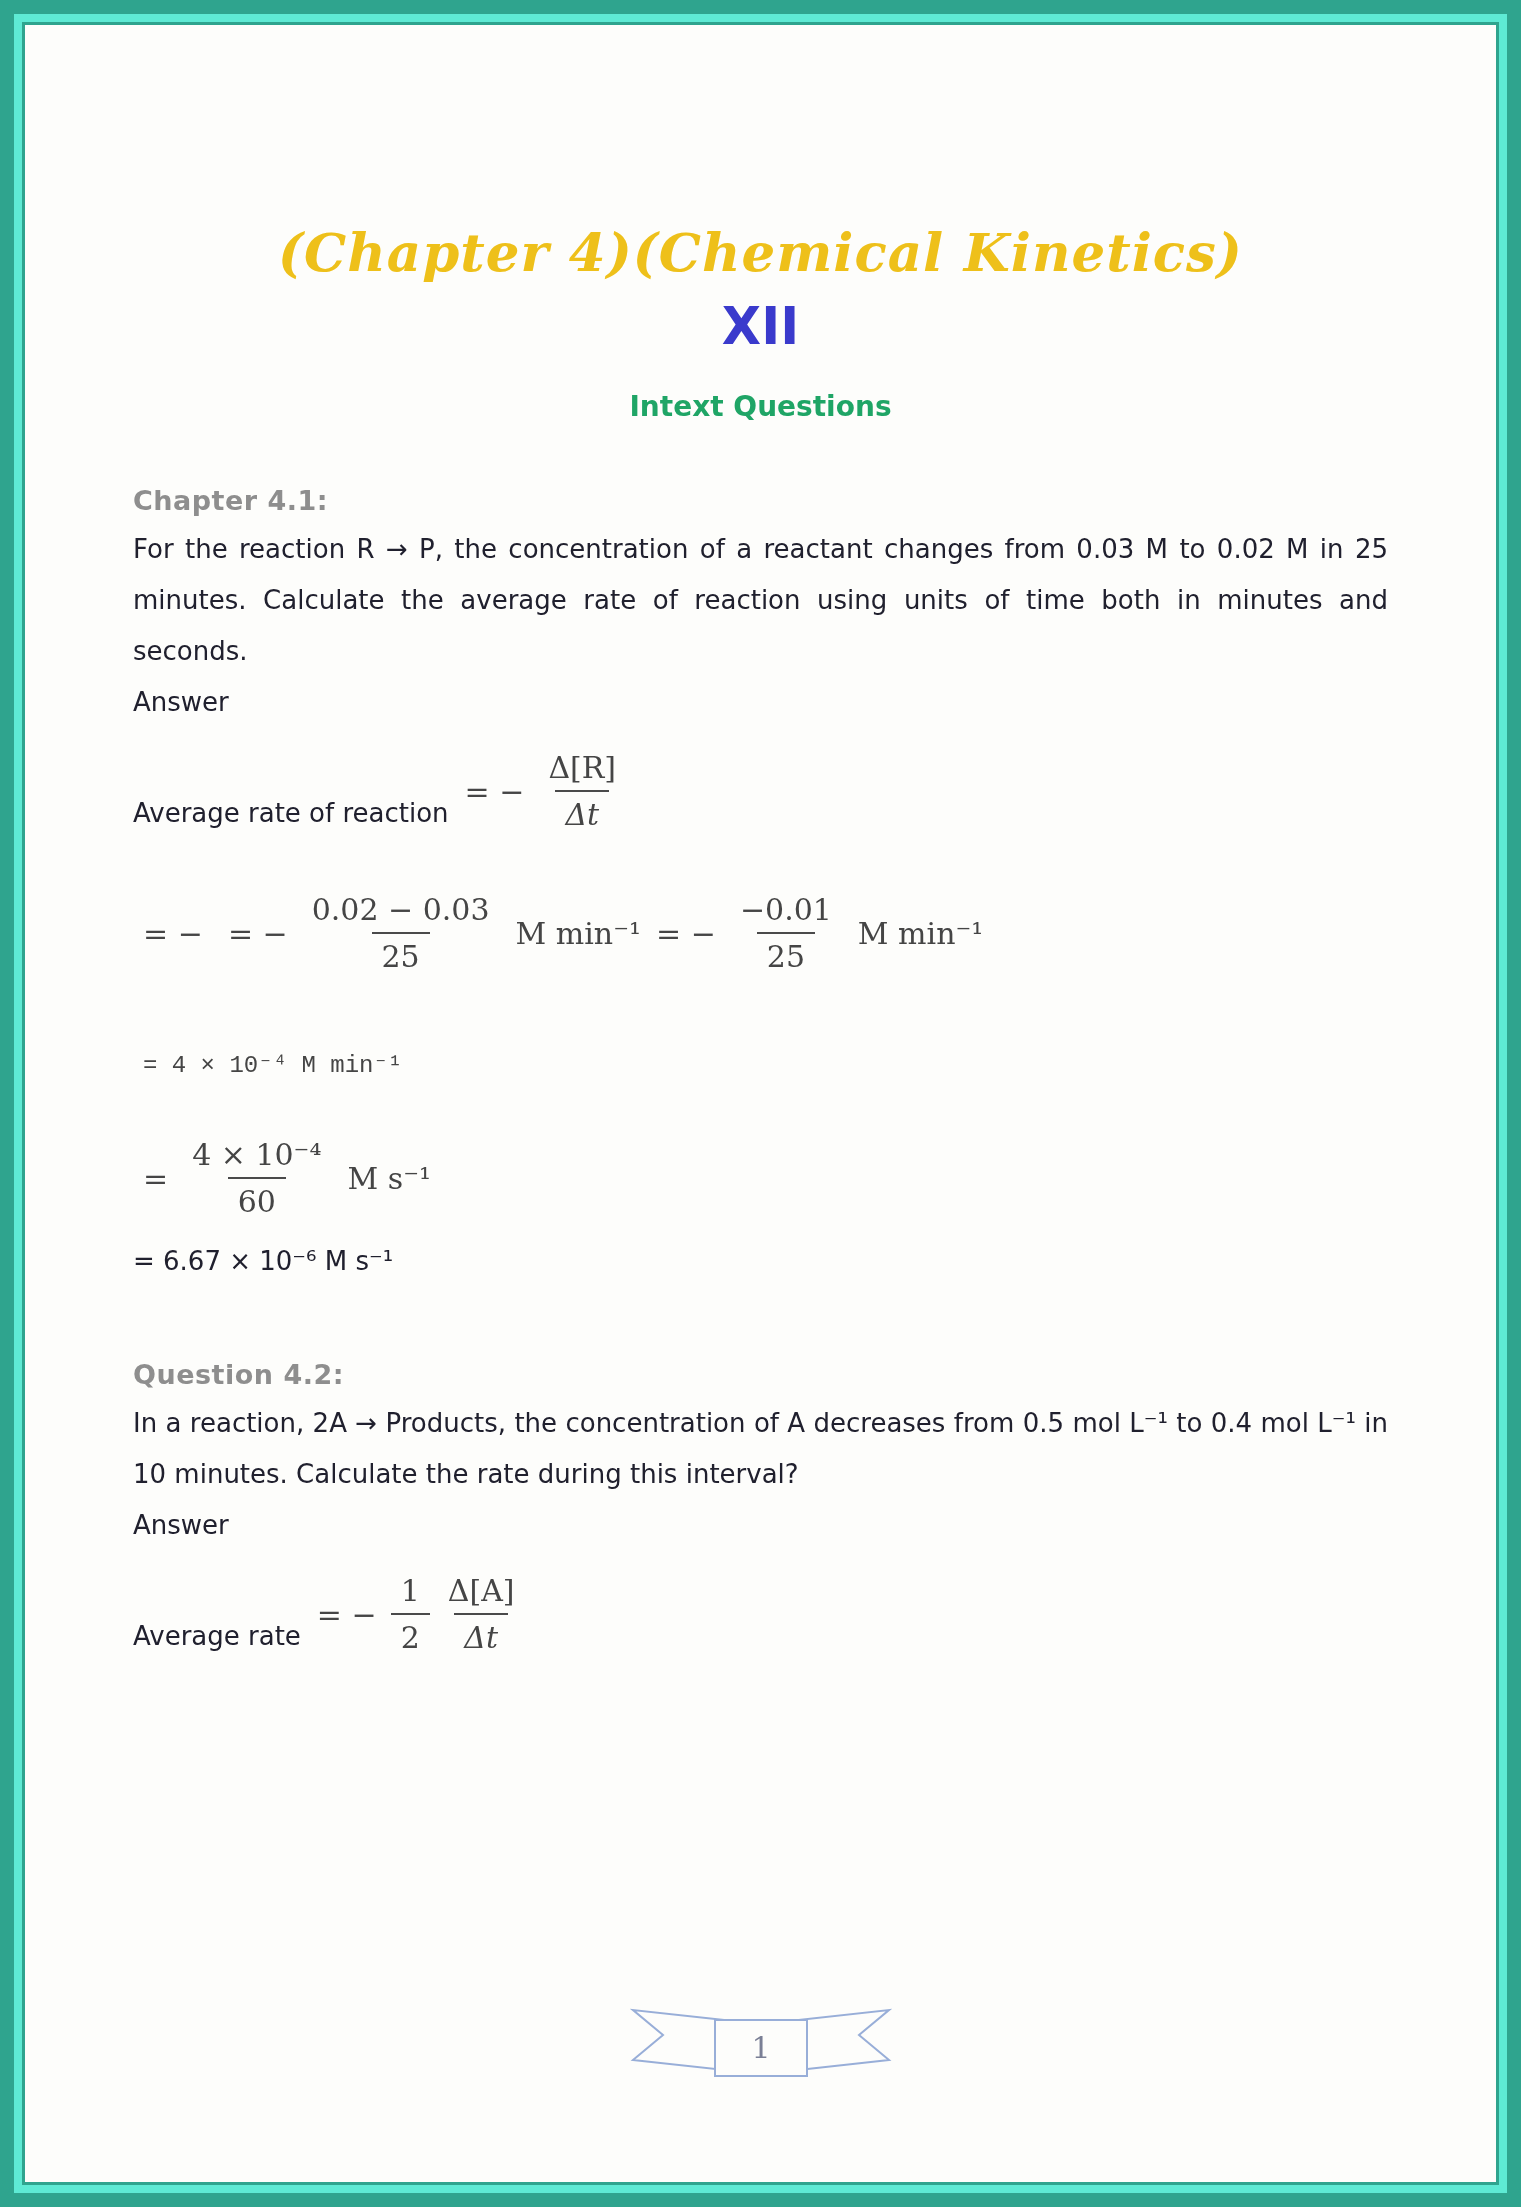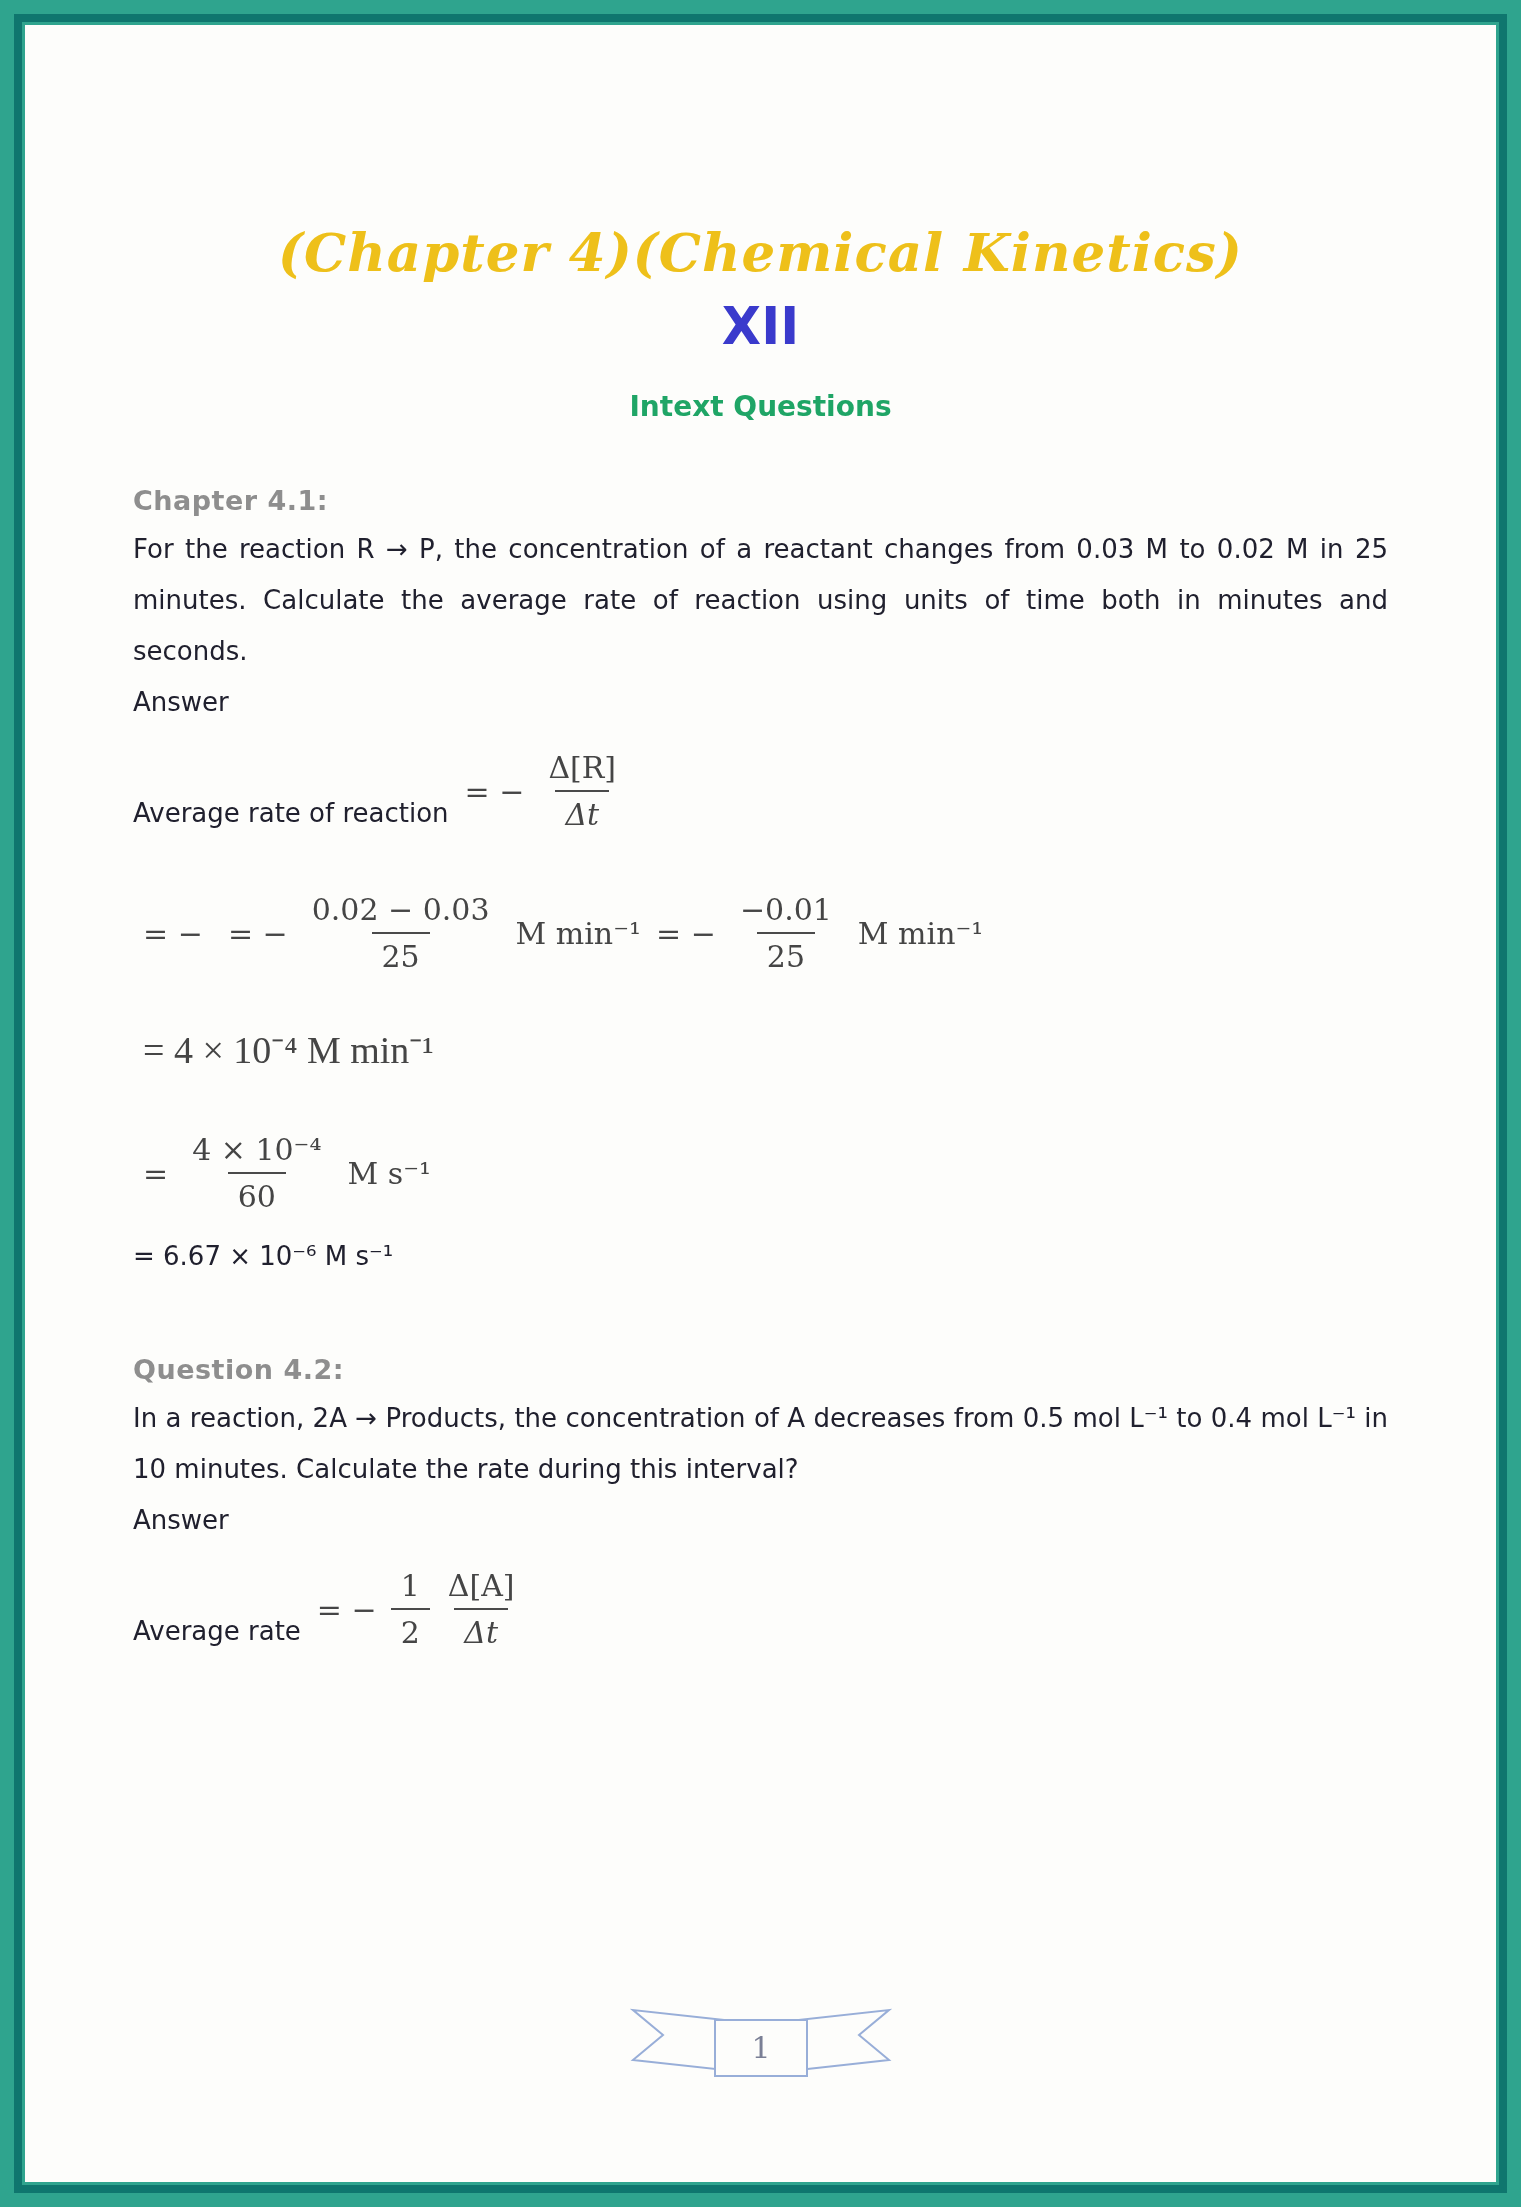--- a/index.html
+++ b/index.html
@@ -3,21 +3,21 @@
 <meta charset="utf-8">
 <style>
   html, body { margin: 0; padding: 0; background: #ffffff; }
   .page {
     position: relative;
     width: 1521px;
     height: 2207px;
     box-sizing: border-box;
     border: 14px solid var(--c-border, #2fa48e);
     padding: 8px;
-    background: #0f766e;
+    background: #5eead4;
     font-family: "DejaVu Sans", "Liberation Sans", sans-serif;
     color: var(--c-body, #20202e);
   }
   .inner {
     position: relative;
     width: 100%;
     height: 100%;
     box-sizing: border-box;
     border: 3px solid var(--c-border, #2fa48e);
     padding: 0 108px;
@@ -92,24 +92,24 @@
     margin: 0 4px;
   }
   .frac .num { padding: 2px 10px 5px; }
   .frac .den { border-top: 2px solid #4a4a4a; padding: 5px 10px 2px; }
   .frac .it { font-style: italic; }
   .formula .unit { margin-left: 12px; }
   .formula-block { margin-left: 10px; }
   .mt-f2 { margin-top: 22px; }
   .mt-f  { margin-top: 56px; }
   .plain-formula {
-    margin-top: 46px;
+    margin-top: 74px;
     margin-left: 10px;
-    font-family: Liberation Serif, serif;
-    font-size: 38px;
+    font-family: Liberation Mono, monospace;
+    font-size: 24px;
     color: #454545;
   }
   .result-line {
     margin-top: 18px;
     font-size: 26px;
     line-height: 44px;
   }
   .ribbon {
     position: absolute;
     left: 50%;

